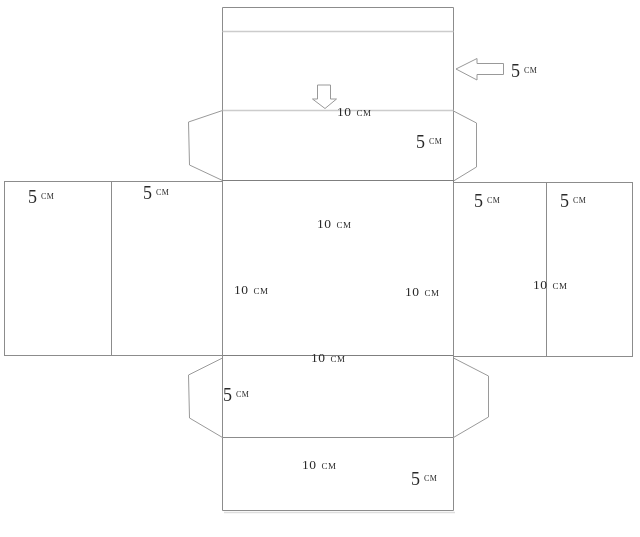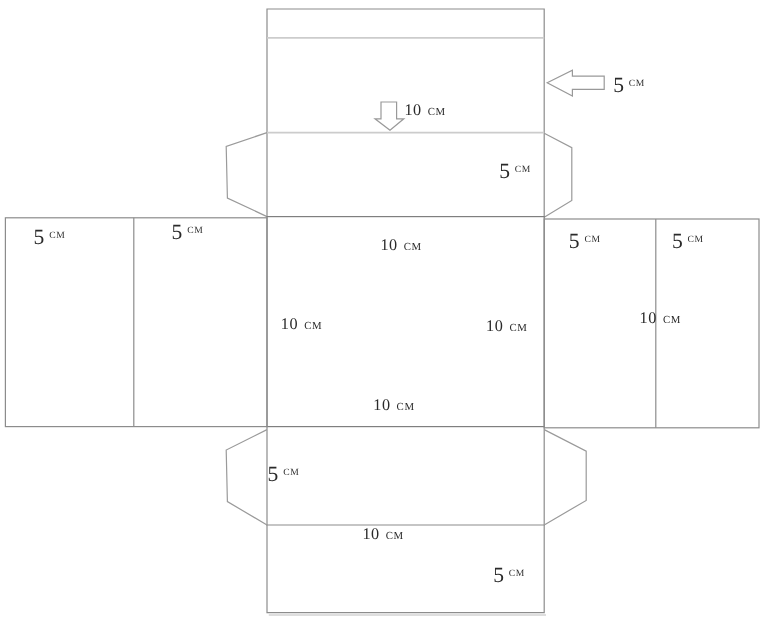--- a/index.html
+++ b/index.html
@@ -41,20 +41,21 @@
     font-variant: small-caps;
     letter-spacing: 0.5px;
   }
   
   .dim-10 .num,
   .dim-10 .unit {
     font-size: 13.5px;
     line-height: 1;
     font-variant: small-caps;
     letter-spacing: 0.5px;
+    margin-top: 20px;
   }
   .dim-10 .unit { margin-left: 5px; }
 </style>
 </head>
 <body>
 
 <div class="canvas">
 
   <svg class="net-svg" width="640" height="537" viewBox="0 0 640 537">
 

